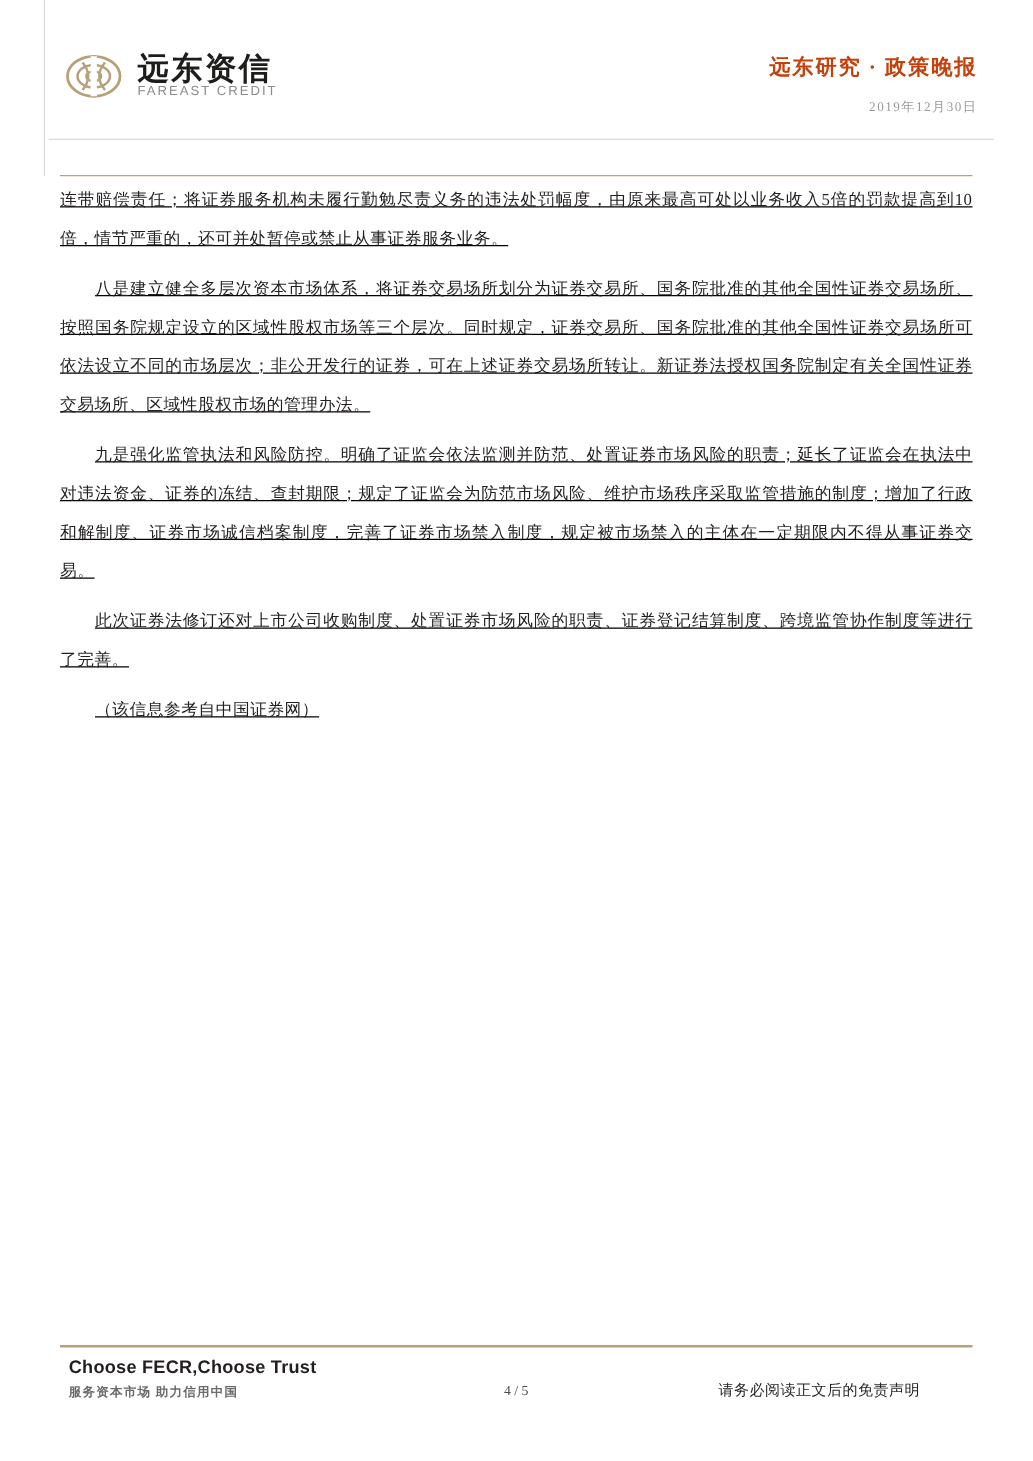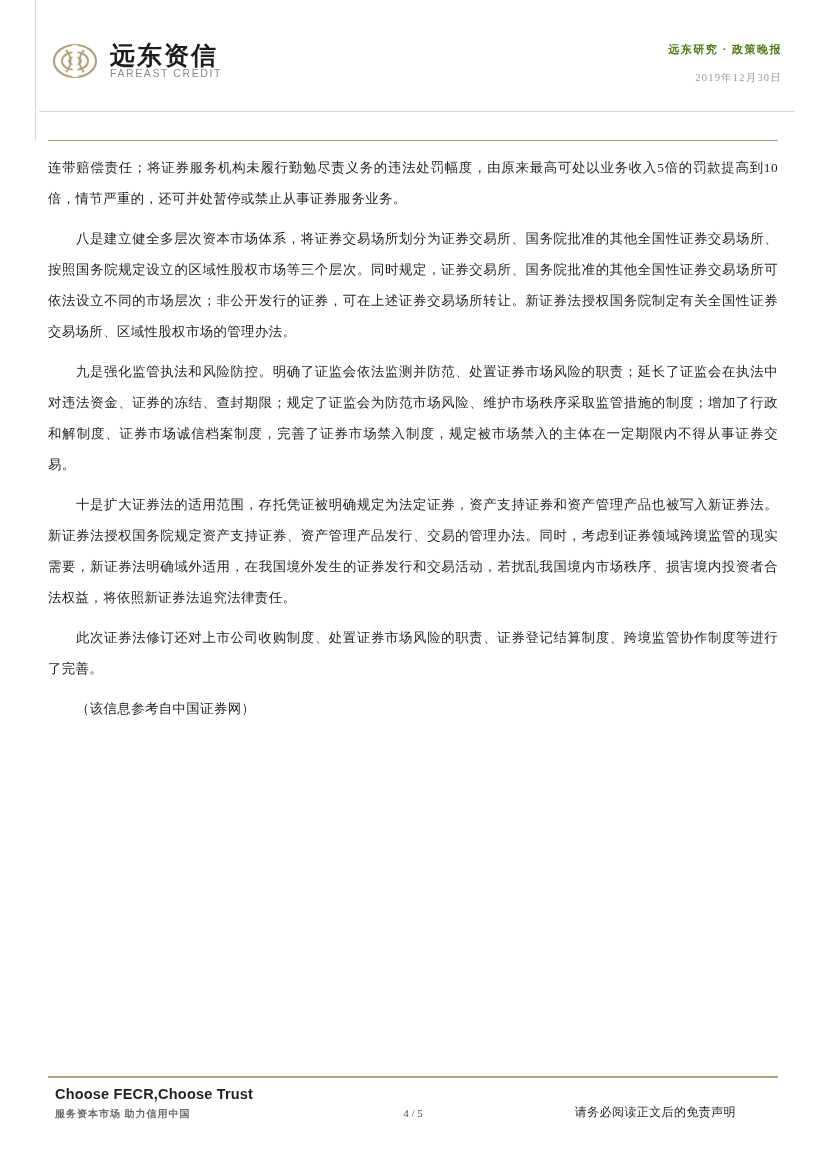--- a/index.html
+++ b/index.html
@@ -60,23 +60,23 @@
     letter-spacing: 1.6px;
   }
   .header-right {
     position: absolute;
     right: 48px;
     top: 42px;
     text-align: right;
   }
   .header-title {
     font-family: "Liberation Serif", serif;
-    font-size: 11px;
-    font-weight: bold;
-    color: #4d7c0f;
+    font-size: 17px;
+    font-weight: bold;
+    color: #c2410c;
     letter-spacing: 1.5px;
   }
   .header-date {
     margin-top: 14px;
     font-family: "Liberation Serif", serif;
     font-size: 10.5px;
     color: #9a9a9a;
     letter-spacing: 1.2px;
   }
   .header-rule {
@@ -103,22 +103,23 @@
     top: 140px;
     width: 730px;
     height: 1px;
     background: #b6a179;
   }
 
   
   .content {
     position: absolute;
     left: 48px;
-    top: 152px;
+    top: 144px;
     width: 730px;
+    text-decoration: underline;
   }
   .para {
     font-family: "Liberation Serif", serif;
     font-size: 13.4px;
     line-height: 31px;
     color: #231f20;
     text-align: justify;
     text-justify: inter-ideograph;
     margin: 0 0 9px 0;
     letter-spacing: 0.4px;
@@ -215,21 +216,20 @@
     <div class="header-rule"></div>
   </div>
 
   <div class="side-rule-left"></div>
   <div class="content-top-rule"></div>
 
   <div class="content">
     <p class="para">连带赔偿责任；将证券服务机构未履行勤勉尽责义务的违法处罚幅度，由原来最高可处以业务收入5倍的罚款提高到10倍，情节严重的，还可并处暂停或禁止从事证券服务业务。</p>
     <p class="para indent">八是建立健全多层次资本市场体系，将证券交易场所划分为证券交易所、国务院批准的其他全国性证券交易场所、按照国务院规定设立的区域性股权市场等三个层次。同时规定，证券交易所、国务院批准的其他全国性证券交易场所可依法设立不同的市场层次；非公开发行的证券，可在上述证券交易场所转让。新证券法授权国务院制定有关全国性证券交易场所、区域性股权市场的管理办法。</p>
     <p class="para indent">九是强化监管执法和风险防控。明确了证监会依法监测并防范、处置证券市场风险的职责；延长了证监会在执法中对违法资金、证券的冻结、查封期限；规定了证监会为防范市场风险、维护市场秩序采取监管措施的制度；增加了行政和解制度、证券市场诚信档案制度，完善了证券市场禁入制度，规定被市场禁入的主体在一定期限内不得从事证券交易。</p>
-    <p class="para indent">十是扩大证券法的适用范围，存托凭证被明确规定为法定证券，资产支持证券和资产管理产品也被写入新证券法。新证券法授权国务院规定资产支持证券、资产管理产品发行、交易的管理办法。同时，考虑到证券领域跨境监管的现实需要，新证券法明确域外适用，在我国境外发生的证券发行和交易活动，若扰乱我国境内市场秩序、损害境内投资者合法权益，将依照新证券法追究法律责任。</p>
     <p class="para indent">此次证券法修订还对上市公司收购制度、处置证券市场风险的职责、证券登记结算制度、跨境监管协作制度等进行了完善。</p>
     <p class="para indent">（该信息参考自中国证券网）</p>
   </div>
 
   <div class="footer-rule"></div>
   <div class="footer">
     <div class="footer-slogan-en">Choose FECR,Choose Trust</div>
     <div class="footer-slogan-cn">服务资本市场  助力信用中国</div>
     <div class="footer-page">4 / 5</div>
     <div class="footer-note">请务必阅读正文后的免责声明</div>

